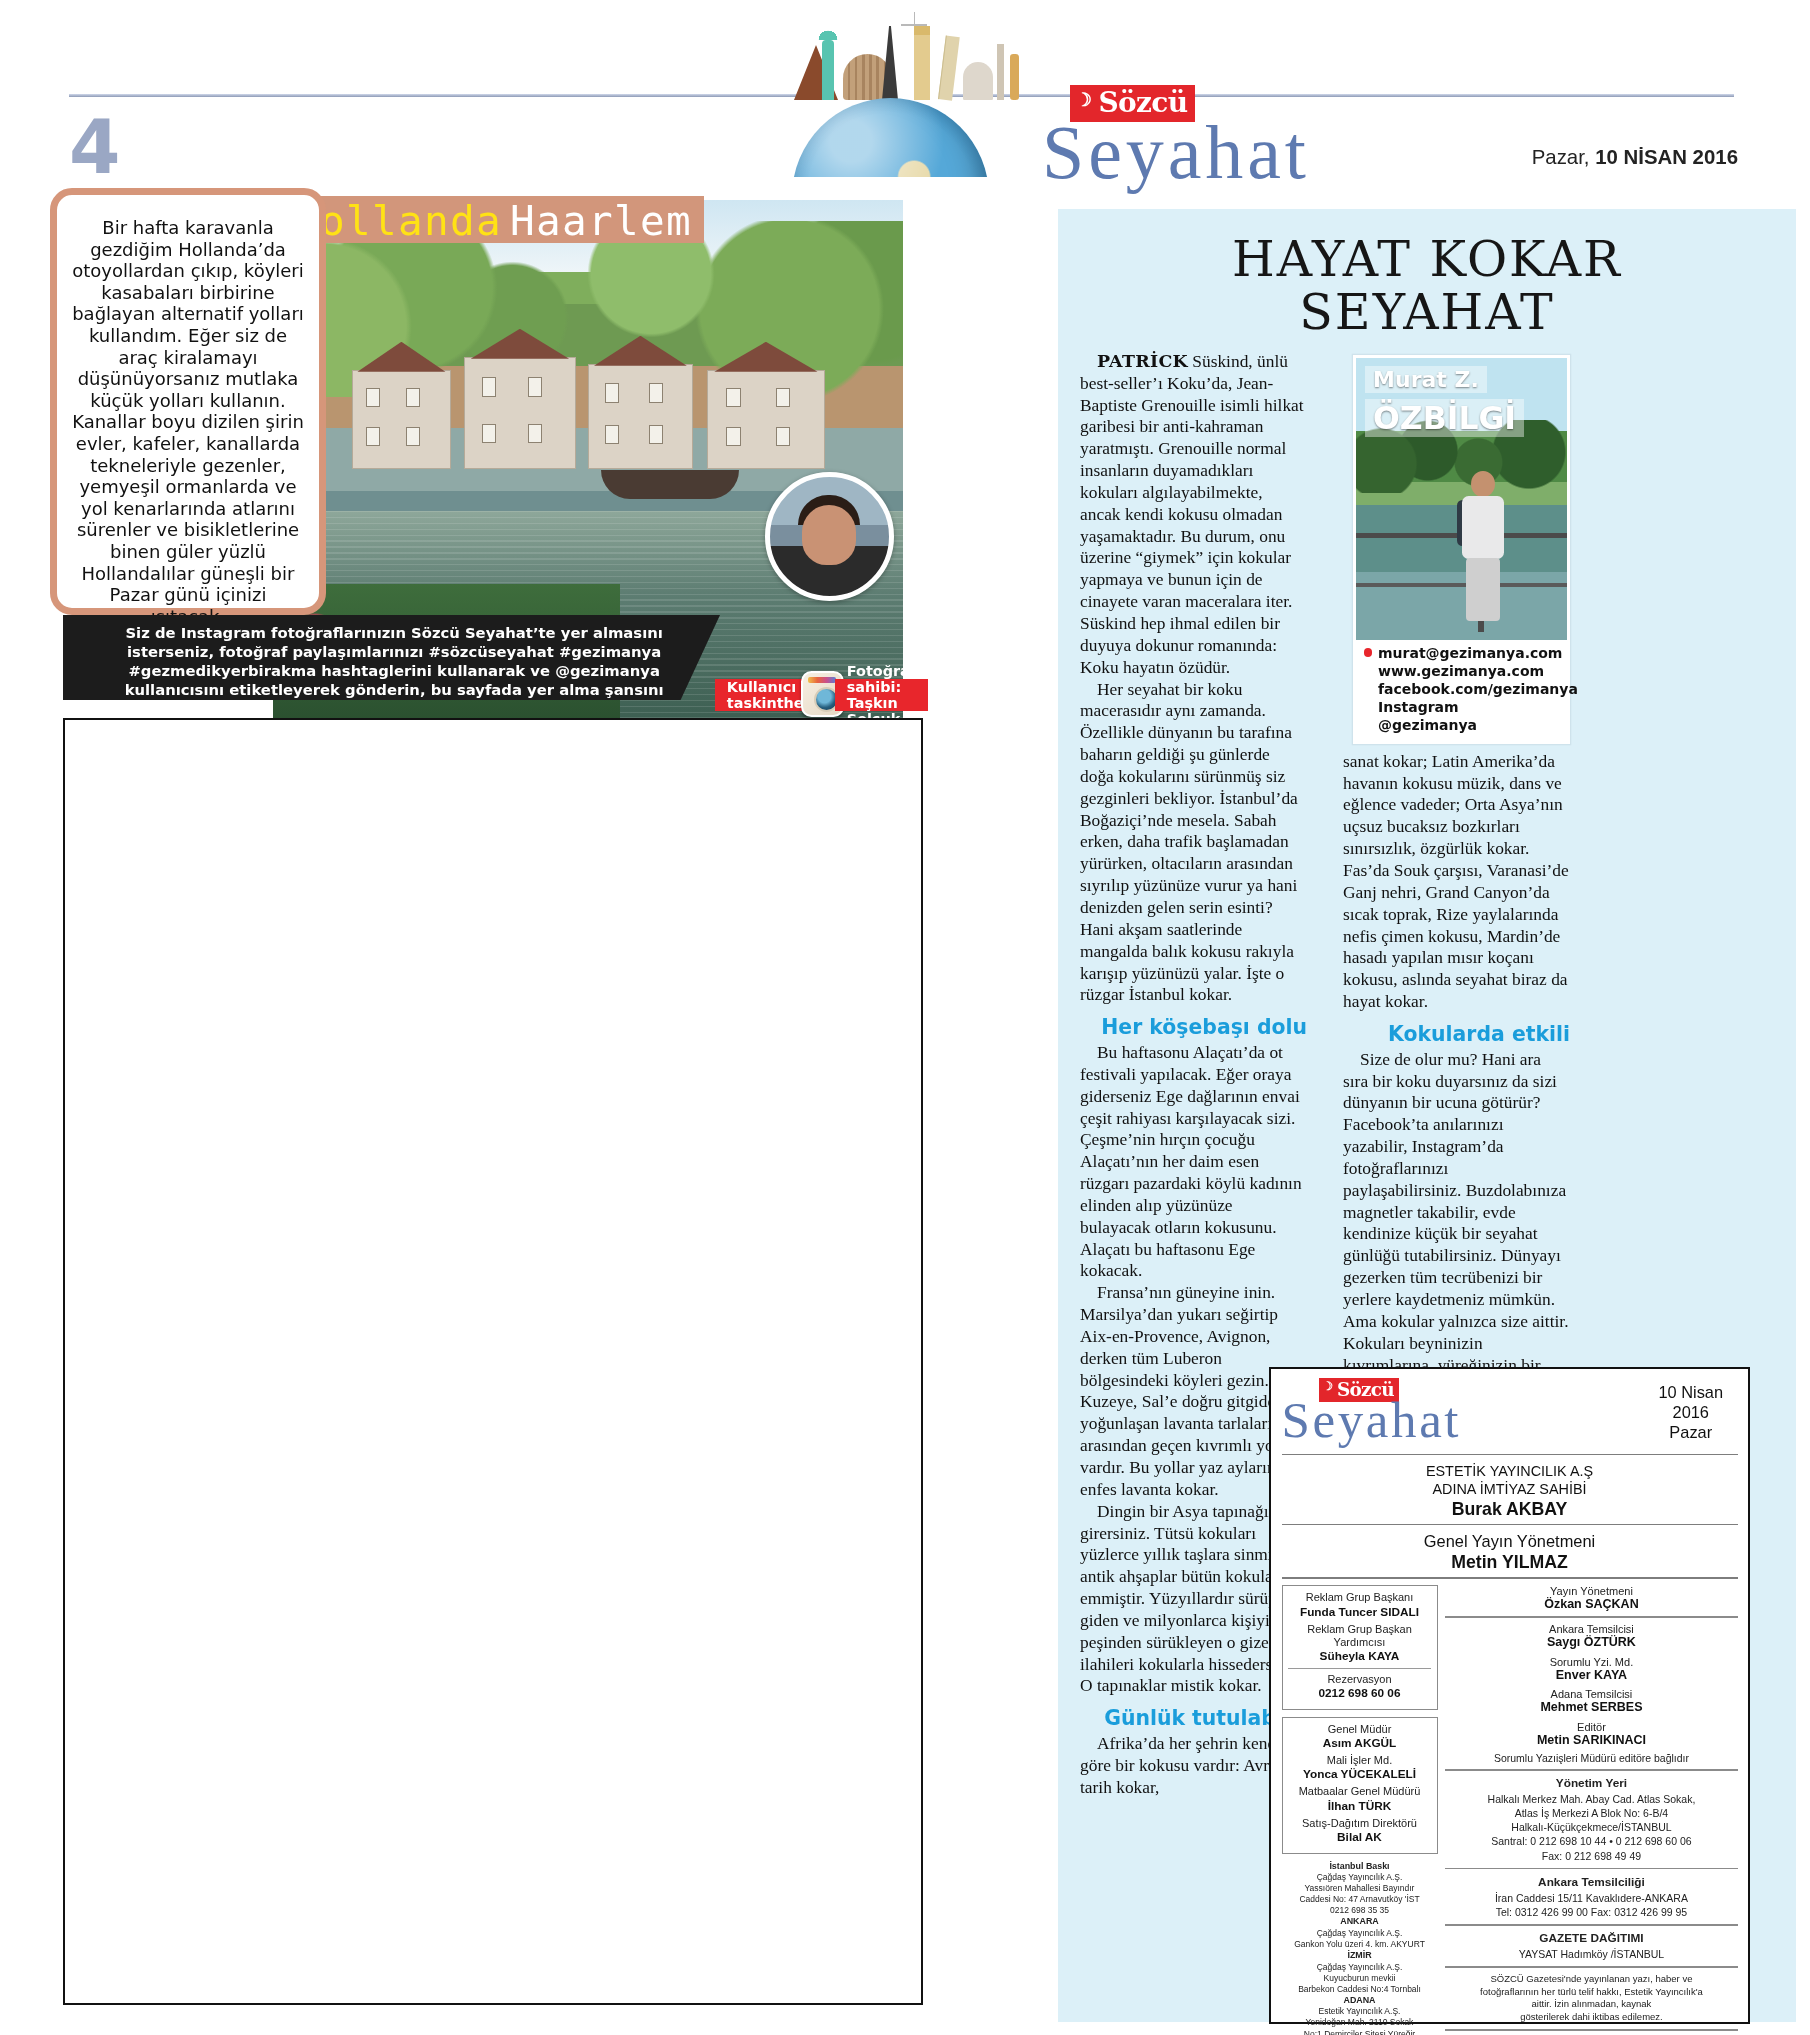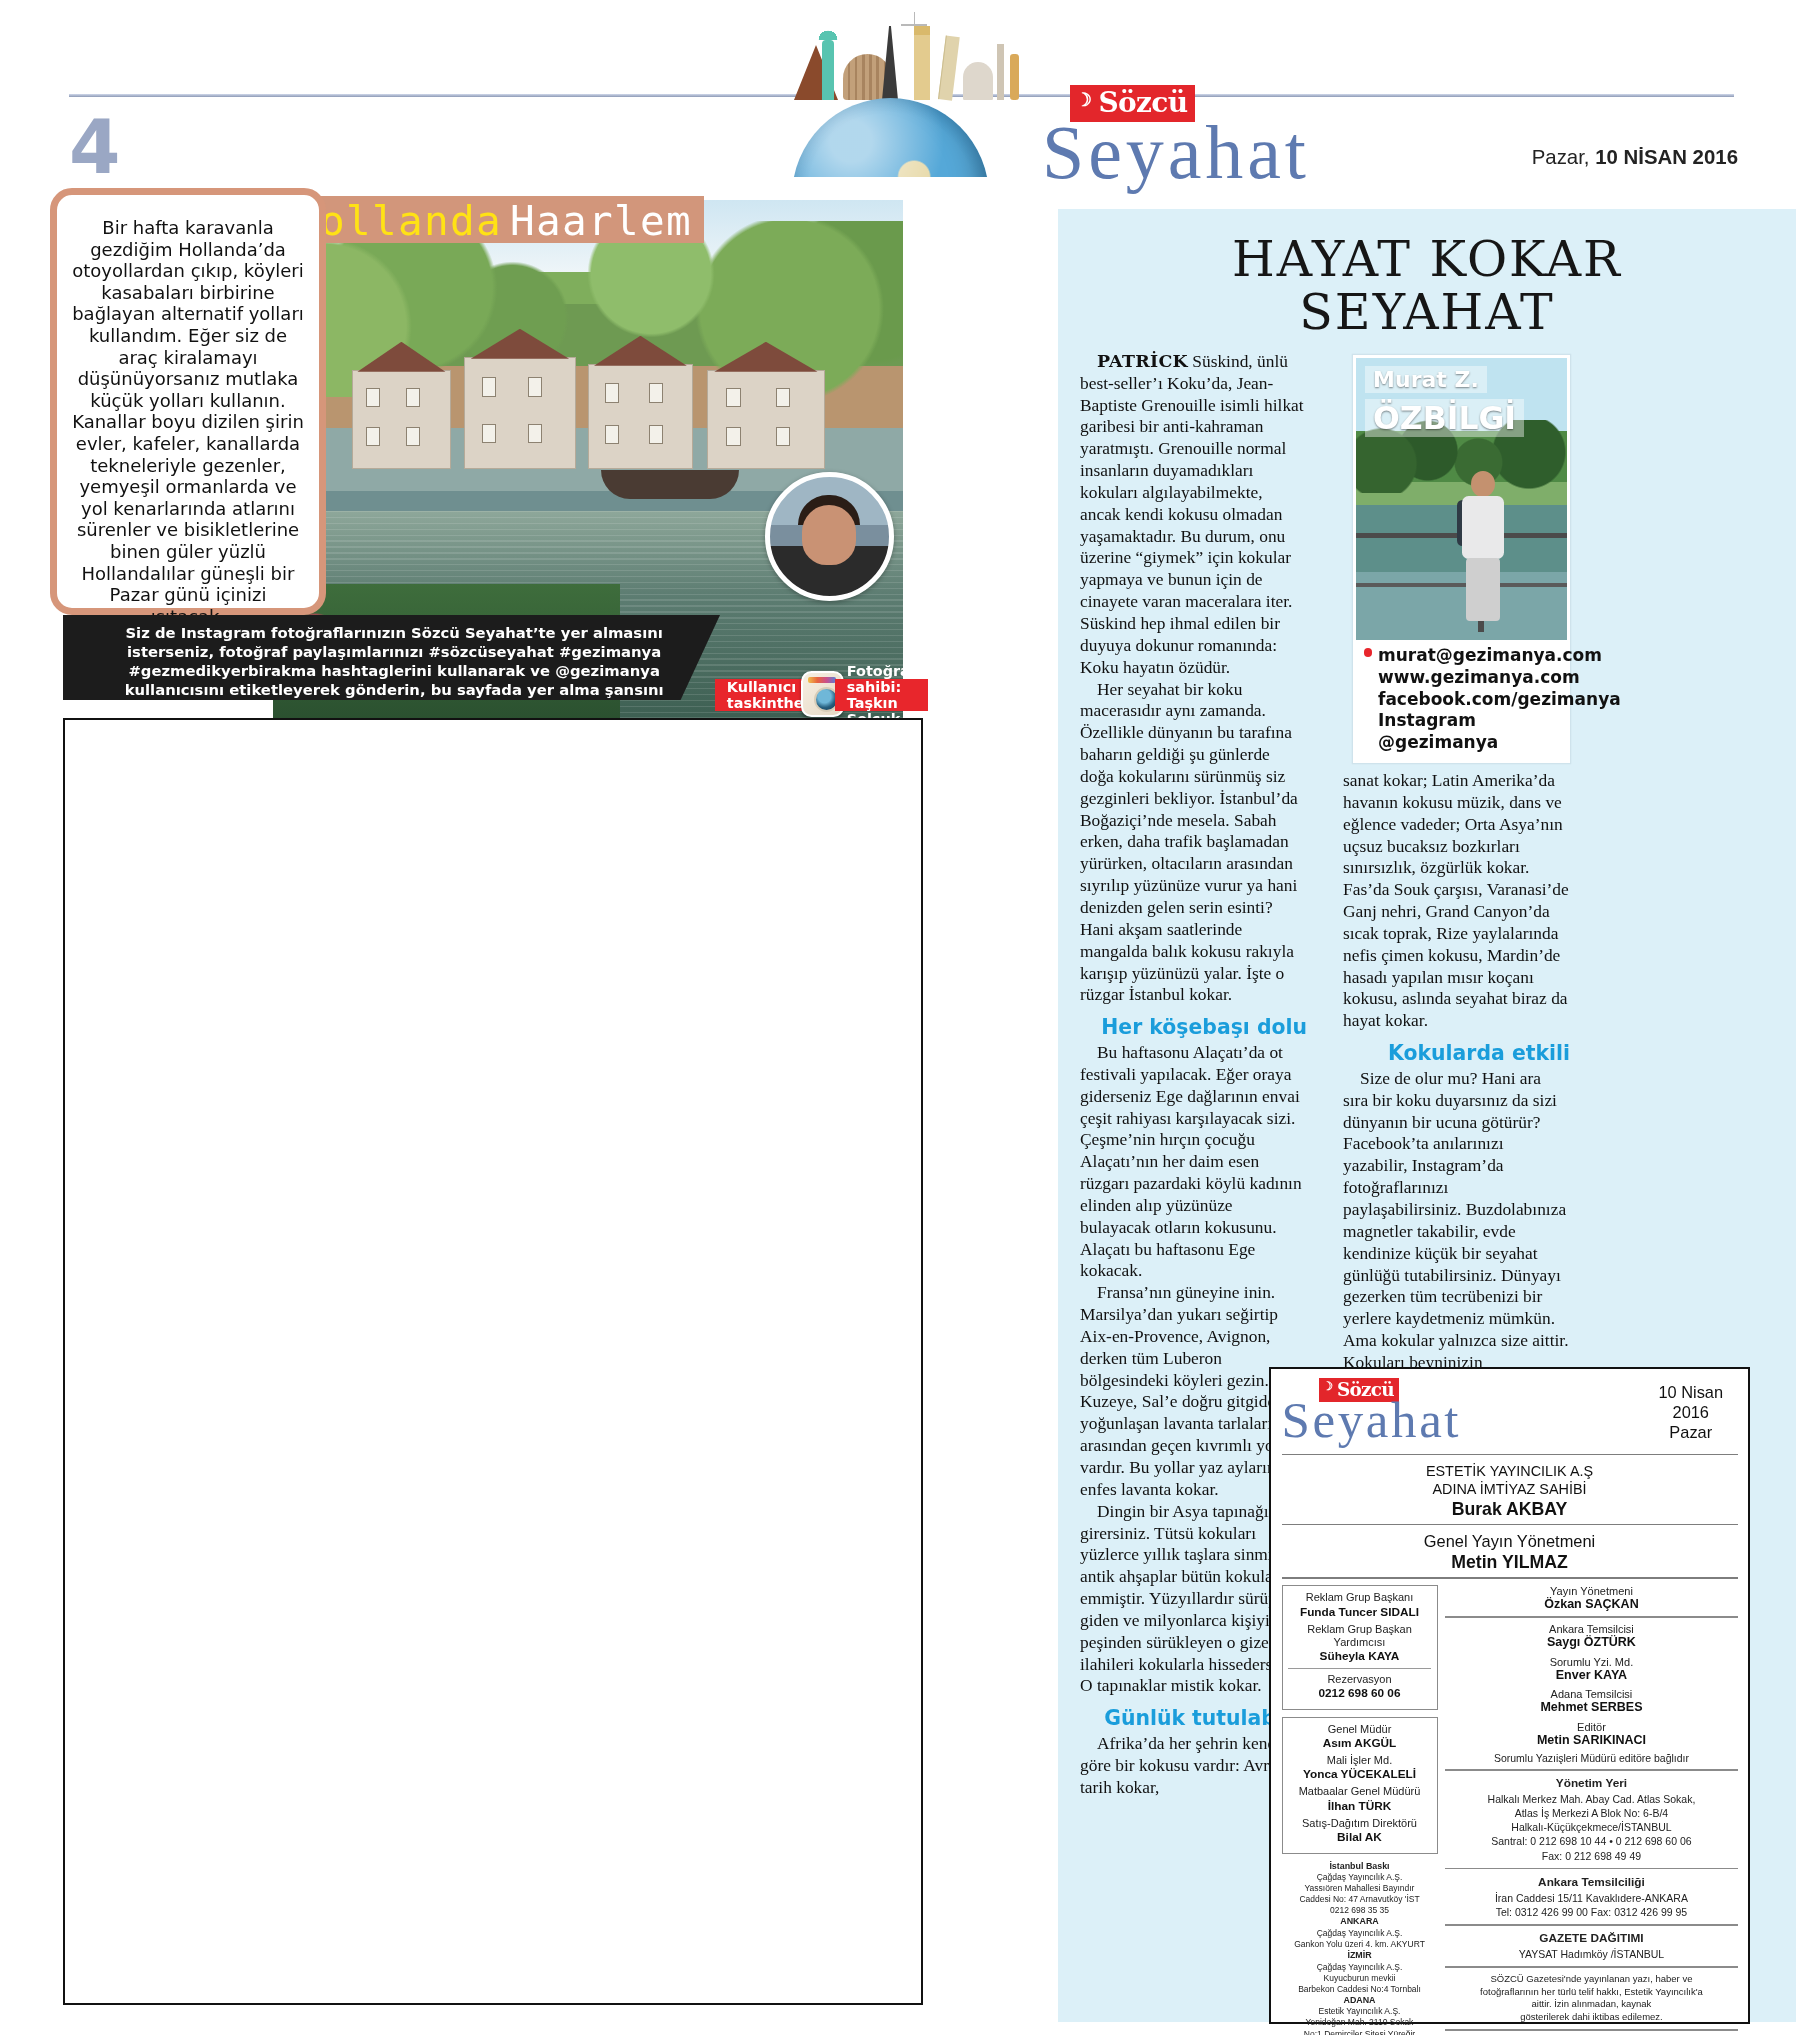--- a/index.html
+++ b/index.html
@@ -210,21 +210,21 @@
   .ap-post { position:absolute; left:58%; top:62%; width:5.9px; height:99px; background:#4b4b4b; }
 
   .name-tag1 { position:absolute; left:9.2px; top:7.9px; background:rgba(255,255,255,.42);
       color:#fff; font-family:"DejaVu Sans", sans-serif; font-weight:700; font-size:22px;
       padding:1.3px 7.9px; text-shadow:0 1.3px 2px rgba(0,0,0,.45); }
   .name-tag2 { position:absolute; left:9.2px; top:41px; background:rgba(255,255,255,.42);
       color:#fff; font-family:"DejaVu Sans", sans-serif; font-weight:700; font-size:31.5px;
       padding:1.3px 7.9px; text-shadow:0 1.3px 2px rgba(0,0,0,.45); }
   .contact { background:#fff; padding:5.3px 6.6px 6.6px 22px; position:relative; }
   .contact .dot { position:absolute; left:7.9px; top:8.5px; width:8.5px; height:8.5px; border-radius:50%; background:#e8262c; }
-  .contact div { font-family:"DejaVu Sans", sans-serif; font-weight:700; font-size:17px; line-height:1.28; color:#111; }
+  .contact div { font-family:"DejaVu Sans", sans-serif; font-weight:700; font-size:14px; line-height:1.28; color:#111; }
 
   
   #imprint { position:absolute; left:1269px; top:1367px; width:481px; height:657px;
       background:#fff; border:2px solid #111; padding:9.2px 10.5px; }
   .imp-top { display:flex; align-items:flex-start; justify-content:space-between; }
   .imp-logo { position:relative; width:263px; height:72px; }
   .imp-sozcu { position:absolute; left:37px; top:0; background:#e3262b; color:#fff;
       font-family:"DejaVu Serif", serif; font-weight:700; font-size:18.4px; line-height:1;
       padding:2.6px 5.3px 3.3px 18.4px; letter-spacing:-0.7px; }
   .imp-sozcu:before { content:"\263D"; position:absolute; left:3.9px; top:3.3px; font-size:11.8px; }

